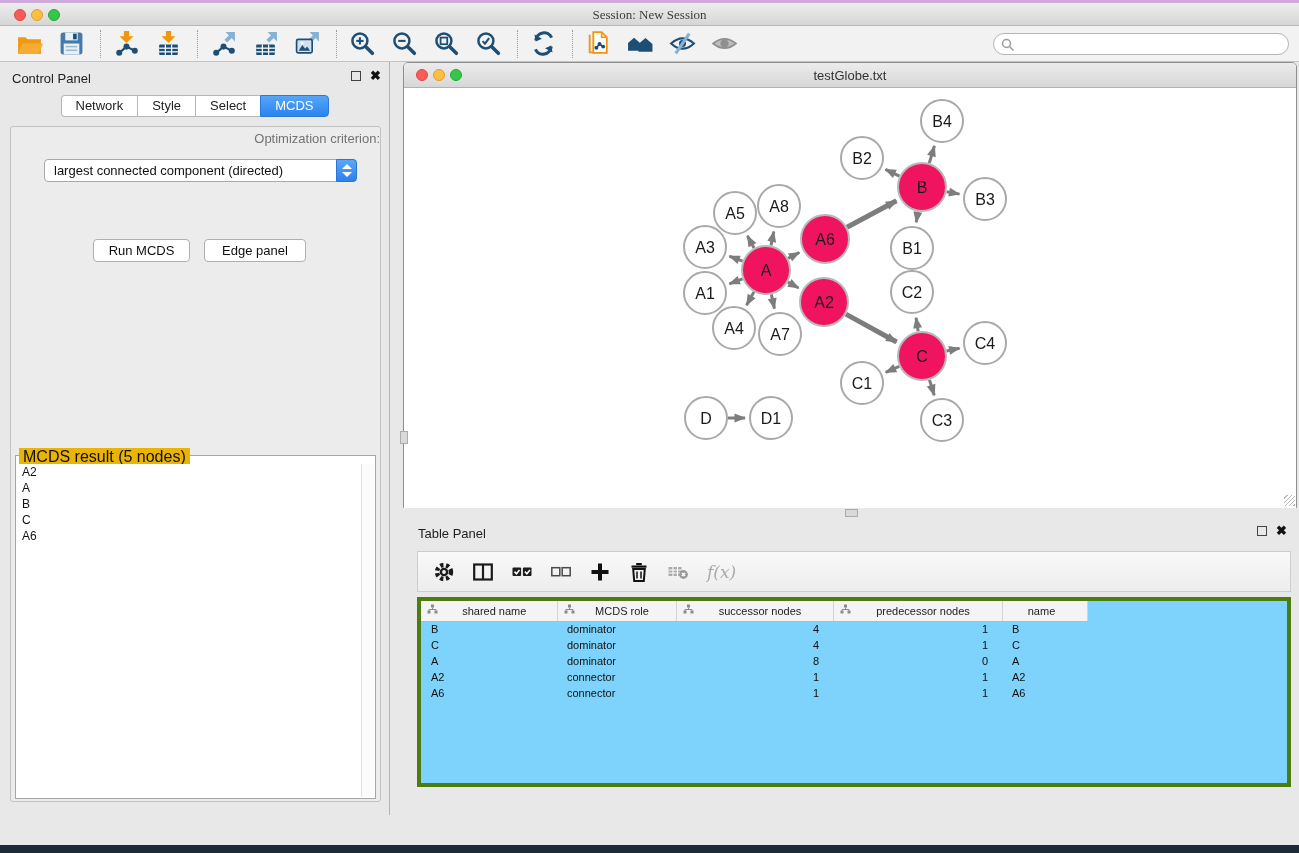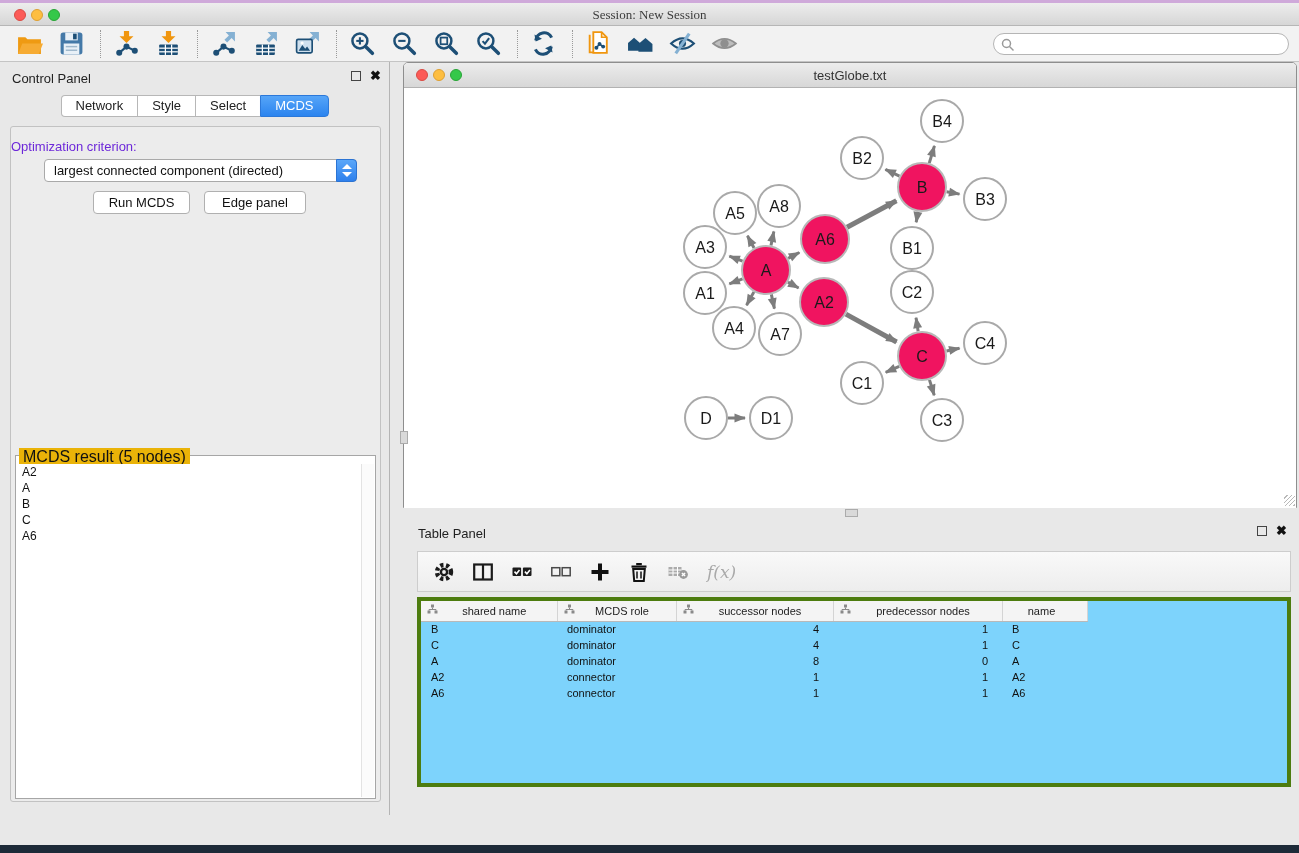--- a/index.html
+++ b/index.html
@@ -28,27 +28,27 @@
   .cp-header-title { position:absolute; left:12px; top:9px; font-size:13px; color:#222; }
   .panel-hicons { position:absolute; right:8px; top:9px; display:flex; gap:9px; align-items:center; }
   .box-icon { display:inline-block; width:10px; height:10px; border:1.6px solid #444; }
   .x-icon { font-size:13px; font-weight:bold; color:#111; line-height:10px; }
   .cp-tabs { position:absolute; left:50%; transform:translateX(-50%); top:33px; display:flex; }
   .seg-tab { height:22px; line-height:20px; padding:0 14px; font-size:13px; color:#222; background:#fff; border:1px solid #b7b7b7; border-right:none; cursor:default; white-space:nowrap; }
   .seg-tab:first-child { border-radius:4px 0 0 4px; }
   .seg-tab:last-child { border-right:1px solid #b7b7b7; border-radius:0 4px 4px 0; }
   .seg-tab.active { background:linear-gradient(#56a5f8,#2b84ef); border-color:#2b78d9; color:#fff; }
   .cp-inner { position:absolute; left:10px; right:8px; top:64px; bottom:13px; background:#ececec; border:1px solid #c2c2c2; border-radius:3px; }
-  .opt-label { position:absolute; left:0; right:0; top:12px; text-align:left; font-size:13px; color:#6d28d9; }
+  .opt-label { position:absolute; left:0; right:0; top:4px; text-align:right; font-size:13px; color:#737373; }
   .combo { position:absolute; left:33px; top:32px; width:313px; height:23px; background:#fff; border:1px solid #a9a9a9; border-radius:4px; }
   .combo .combo-text { position:absolute; left:9px; top:3px; font-size:13px; color:#111; white-space:nowrap; }
   .combo .stepper { position:absolute; right:-1px; top:-1px; width:21px; height:23px; background:linear-gradient(#5aa7f9,#2e80ec); border:1px solid #2b74d4; border-radius:0 4px 4px 0; }
   .stepper .tri-up { position:absolute; left:5px; top:4px; width:0; height:0; border-left:5px solid transparent; border-right:5px solid transparent; border-bottom:5px solid #fff; }
   .stepper .tri-dn { position:absolute; left:5px; bottom:4px; width:0; height:0; border-left:5px solid transparent; border-right:5px solid transparent; border-top:5px solid #fff; }
-  .cp-btn { position:absolute; height:23px; background:#fff; border:1px solid #b0b0b0; border-radius:4px; font-size:13px; color:#111; text-align:center; line-height:21px; }
+  .cp-btn { position:absolute; height:23px; background:#fff; border:1px solid #b0b0b0; border-radius:4px; font-size:13px; color:#111; text-align:center; line-height:21px;margin-top:48px; }
   .groupbox { position:absolute; left:4px; right:4px; top:328px; bottom:2px; border:1px solid #a6a6a6; background:#fff; }
   .gb-title { position:absolute; left:3px; top:-8px; background:#eab308; padding:0 4px; font-size:16px; color:#111; }
   .gb-list { position:absolute; left:1px; right:15px; top:8px; bottom:1px; background:#fff; overflow:hidden; }
   .gb-list .item { font-size:12px; color:#111; line-height:16px; padding-left:5px; }
   .gb-scroll { position:absolute; right:1px; top:8px; bottom:1px; width:13px; background:#fbfbfb; border-left:1px solid #e3e3e3; }
 
   
   .net-window { position:absolute; left:403px; top:62px; width:894px; height:446px; background:#fff; border:1px solid #8e8e8e; border-radius:5px 5px 0 0; }
   .nw-titlebar { position:absolute; left:0; top:0; right:0; height:25px; background:linear-gradient(#ececec,#d7d7d7); border-bottom:1px solid #b2b2b2; border-radius:4px 4px 0 0; }
   .nw-title { position:absolute; left:0; right:0; top:5px; text-align:center; font-size:13px; color:#333; }

